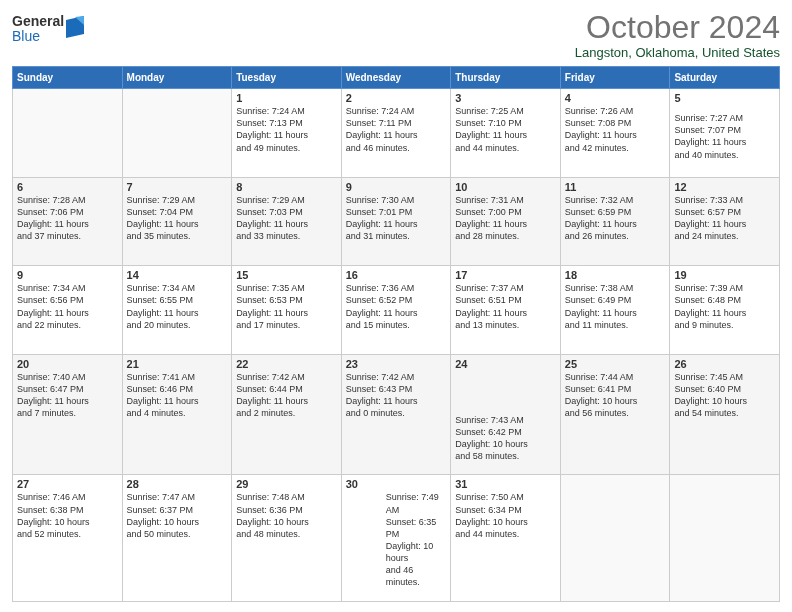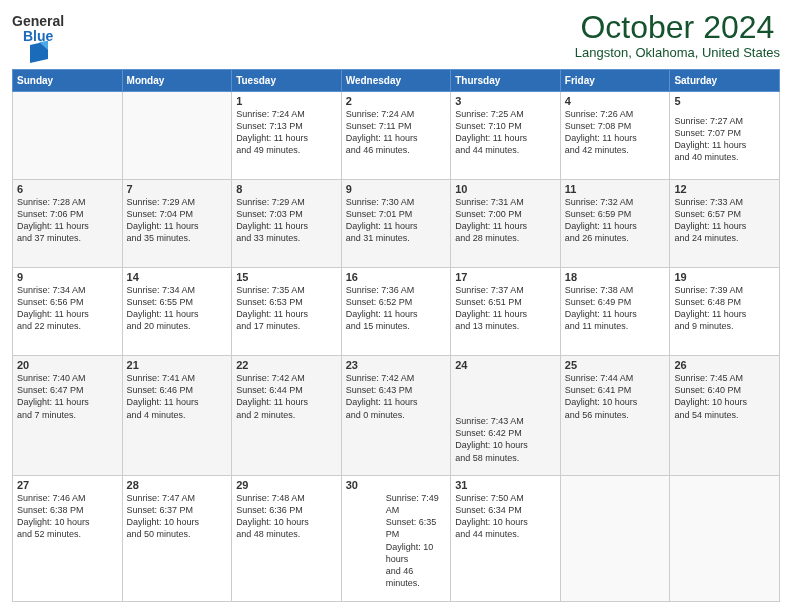--- a/index.html
+++ b/index.html
@@ -20,53 +20,50 @@
     .header {
       display: flex;
       justify-content: space-between;
       align-items: flex-start;
       margin-bottom: 6px;
     }
     .logo {
       display: flex;
       align-items: center;
       margin-top: 4px;
-      flex-direction: column;
     }
     .logo-text {
       display: flex;
       flex-direction: column;
       line-height: 1.1;
     }
     .logo-general {
       font-size: 14px;
       font-weight: bold;
       color: #333;
     }
     .logo-blue {
       font-size: 14px;
-      font-weight: bold;
+      font-weight: normal;
       color: #1a6bba;
-      text-align: center;
     }
     .logo-icon {
       width: 18px;
       height: 22px;
       margin-left: 2px;
       margin-top: -4px;
     }
     .title-block {
       text-align: right;
     }
     .month-title {
       font-size: 32px;
       font-weight: normal;
-      color: #14532d;
+      color: #737373;
       line-height: 1.1;
-      text-align: center;
     }
     .location {
       font-size: 13px;
       color: #14532d;
     }
     .calendar {
       flex: 1;
       border-collapse: collapse;
       width: 100%;
       table-layout: fixed;

